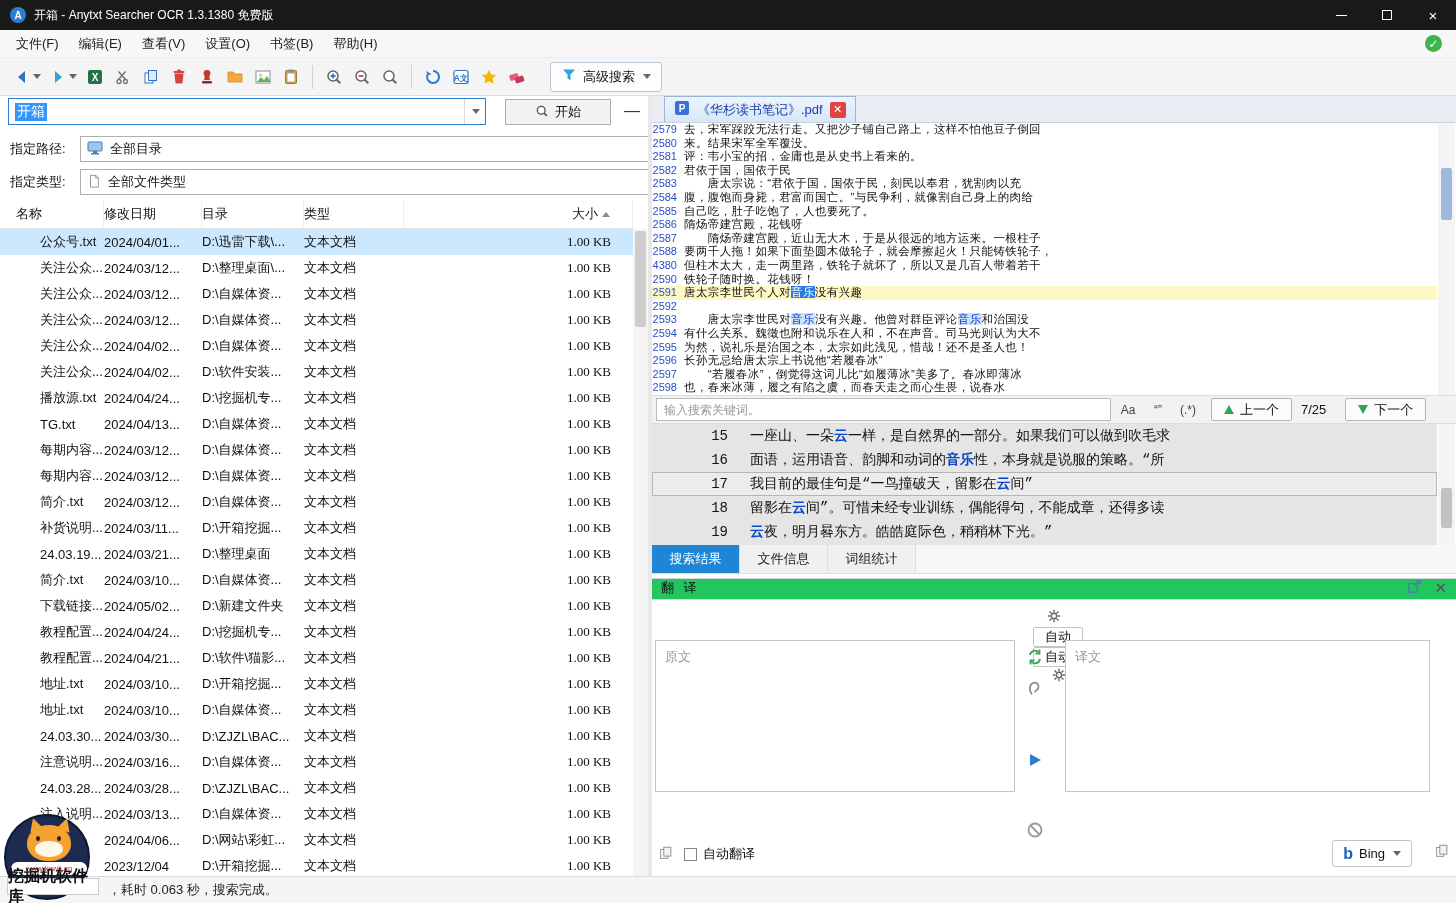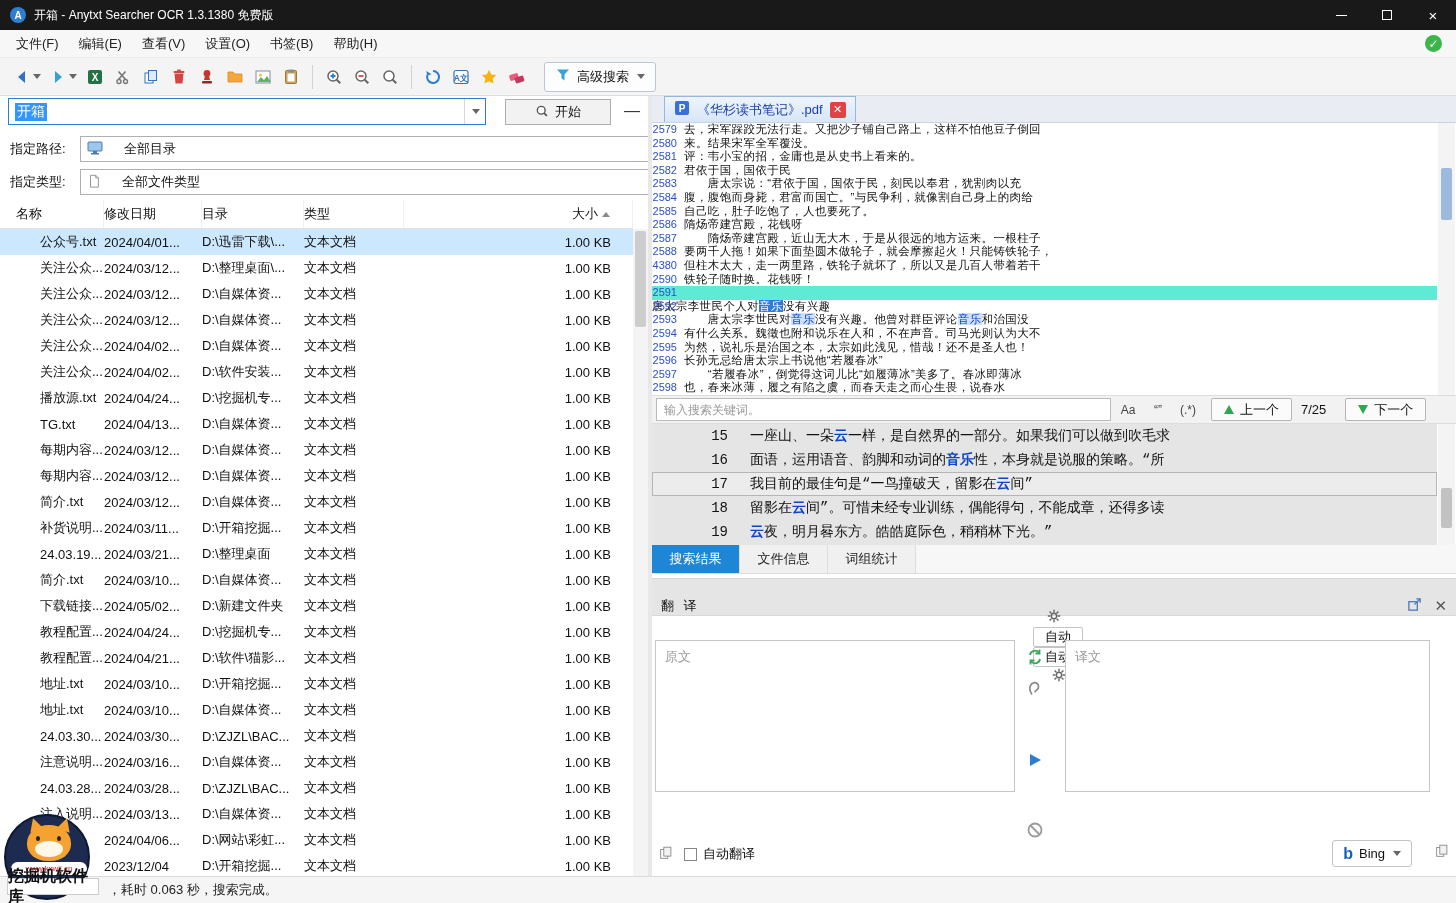--- a/index.html
+++ b/index.html
@@ -21,61 +21,61 @@
   .menubar { position:absolute; top:30px; left:0; right:0; height:28px; background:#f7f7f7; border-bottom:1px solid #ececec; display:flex; align-items:center; padding-left:6px; }
   .menu-item { padding:4px 10px; color:#222; }
   .menu-check { position:absolute; right:14px; width:17px; height:17px; border-radius:50%; background:#3cb54a; color:#fff; font-size:12px; display:flex; align-items:center; justify-content:center; }
 
   
   .toolbar { position:absolute; top:58px; left:0; right:0; height:38px; background:#f4f4f4; border-bottom:1px solid #ddd; display:flex; align-items:center; padding-left:10px; gap:2px; }
   .tb-btn { height:30px; min-width:26px; display:flex; align-items:center; justify-content:center; padding:0 3px; border-radius:3px; }
   .tb-btn svg { display:block; }
   .caret-down { width:0; height:0; border-left:4px solid transparent; border-right:4px solid transparent; border-top:5px solid #666; display:inline-block; margin-left:2px; }
   .tb-sep { width:1px; height:24px; background:#d2d2d2; margin:0 6px; }
-  .adv-btn { display:flex; align-items:center; gap:6px; border:1px solid #b8c6d8; background:#fdfdfd; border-radius:3px; height:30px; padding:0 10px; margin-left:12px; }
+  .adv-btn { display:flex; align-items:center; gap:6px; border:1px solid #b8c6d8; background:#fdfdfd; border-radius:3px; height:30px; padding:0 10px; margin-left:18px; }
 
   
   .left-panel { position:absolute; top:96px; left:0; width:648px; bottom:27px; background:#fff; }
   .search-combo { position:absolute; top:2px; left:8px; width:478px; height:27px; border:1px solid #2d7dd2; background:#fff; display:flex; align-items:center; }
   .search-term { margin-left:6px; background:#3297fd; color:#fff; padding:0 2px; font-size:14px; }
   .combo-arrow-box { margin-left:auto; width:21px; align-self:stretch; border-left:1px solid #d8d8d8; display:flex; align-items:center; justify-content:center; }
   .start-btn { position:absolute; top:3px; left:505px; width:106px; height:26px; border:1px solid #adadad; background:#f2f2f2; display:flex; align-items:center; justify-content:center; gap:6px; }
   .collapse-btn { position:absolute; top:3px; left:620px; width:24px; height:24px; display:flex; align-items:center; justify-content:center; font-size:16px; color:#333; }
   .filter-label { position:absolute; left:10px; color:#111; }
-  .filter-combo { position:absolute; left:80px; width:606px; height:26px; border:1px solid #b0b0b0; background:#fff; display:flex; align-items:center; padding-left:6px; gap:21px; }
+  .filter-combo { position:absolute; left:80px; width:606px; height:26px; border:1px solid #b0b0b0; background:#fff; display:flex; align-items:center; padding-left:6px; gap:7px; }
   .filter-combo .caret-down { position:absolute; right:7px; }
 
   .table-header { position:absolute; top:104px; left:0; width:633px; height:29px; background:#fff; border-bottom:1px solid #e3e3e3; display:flex; align-items:center; }
   .h-cell { overflow:hidden; white-space:nowrap; border-right:1px solid #f0f0f0; height:100%; display:flex; align-items:center; }
   .c-name { width:104px; padding-left:16px; }
   .c-date { width:98px; }
   .c-dir  { width:102px; }
   .c-type { width:100px; }
   .c-size { flex:1; justify-content:flex-end; text-align:right; padding-right:22px; }
   .sort-arrow { width:0; height:0; border-left:4px solid transparent; border-right:4px solid transparent; border-bottom:5px solid #8a8a8a; margin-left:4px; }
   .table-body { position:absolute; top:133px; left:0; width:633px; bottom:0; overflow:hidden; }
   .t-row { display:flex; height:26px; align-items:center; }
   .t-row.selected { background:#cce8ff; }
   .t-cell { overflow:hidden; white-space:nowrap; }
   .t-cell.c-name { padding-left:40px; }
-  .t-cell.c-size { text-align:right; padding-right:22px; }
+  .t-cell.c-size { text-align:right; padding-right:22px;font-family:Liberation Serif, serif; }
   .lscroll { position:absolute; top:133px; bottom:0; left:633px; width:15px; background:#f4f4f4; }
   .lscroll .thumb { position:absolute; top:2px; left:2px; width:11px; height:96px; background:#cdcdcd; border-radius:2px; }
 
   .splitter { position:absolute; top:96px; left:648px; width:4px; bottom:27px; background:#e8e8e8; }
 
   
   .right-panel { position:absolute; top:96px; left:652px; width:804px; bottom:27px; background:#fff; }
   .doc-tabbar { position:absolute; top:0; left:0; right:0; height:27px; background:#e9edf3; border-bottom:1px solid #c9d4e2; display:flex; align-items:flex-end; padding-left:12px; }
   .doc-tab { height:26px; display:flex; align-items:center; gap:7px; background:linear-gradient(#eef4fc,#d7e6f8); border:1px solid #9ab6d6; border-bottom:none; padding:0 9px; color:#1a3faa; }
   .tab-close { width:16px; height:16px; background:#e04343; color:#fff; font-size:11px; display:flex; align-items:center; justify-content:center; border-radius:2px; }
 
   .viewer { position:absolute; top:27px; left:0; width:785px; height:272px; background:#fff; overflow:hidden; font-size:11.5px; }
   .v-line { display:flex; height:13.6px; line-height:13.6px; white-space:nowrap; }
-  .v-line.cur { background:#5eead4;flex-direction:column; }
+  .v-line.cur { background:#fef9c3; }
   .v-num { width:32px; flex:none; text-align:right; padding-right:7px; color:#2b50c8; font-size:11px; }
   .v-text { color:#111; letter-spacing:0.4px; }
   .viewer .hl-match { color:#0b45c8; background:#cfe0ff; }
   .viewer .hl-sel { color:#fff; background:#2f7bdc; }
   .vscroll { position:absolute; top:27px; left:786px; width:17px; height:272px; background:#f4f4f4; }
   .vscroll .thumb { position:absolute; top:45px; left:3px; width:11px; height:52px; background:#9db9dc; border-radius:2px; }
 
   .finder { position:absolute; top:299px; left:0; right:0; height:29px; background:#f2f2f2; border-top:1px solid #ddd; border-bottom:1px solid #ddd; display:flex; align-items:center; padding:0 4px; }
   .finder-input { width:455px; height:23px; border:1px solid #bbb; background:#fff; padding:0 7px; font-size:12px; color:#333; font-family:inherit; }
   .finder-input::placeholder { color:#999; }
@@ -91,21 +91,21 @@
   .r-num { width:80px; flex:none; text-align:right; padding-right:4px; }
   .r-text { padding-left:18px; overflow:hidden; }
   .results .hl-match { color:#0b45c8; font-weight:bold; }
   .rscroll { position:absolute; top:328px; left:786px; width:17px; height:121px; background:#f4f4f4; }
   .rscroll .thumb { position:absolute; top:64px; left:3px; width:11px; height:40px; background:#c2c2c2; border-radius:2px; }
 
   .result-tabs { position:absolute; top:449px; left:0; right:0; height:29px; background:#f7f7f7; border-bottom:1px solid #ddd; display:flex; }
   .rtab { min-width:88px; display:flex; align-items:center; justify-content:center; border-right:1px solid #ddd; background:#f0f0f0; color:#222; }
   .rtab.active { background:#1f86d6; color:#fff; }
 
-  .trans-header { position:absolute; top:482px; left:0; right:0; height:38px; background:#e5e5e5; border-top:1px solid #d8d8d8; border-bottom:1px solid #d8d8d8; display:flex; align-items:flex-end; padding:0 9px; }
+  .trans-header { position:absolute; top:482px; left:0; right:0; height:22px; background:#22c55e; border-top:1px solid #d8d8d8; border-bottom:1px solid #d8d8d8; display:flex; align-items:flex-start; padding:0 9px; }
   .trans-title { letter-spacing:3px; }
   .trans-header .spacer { flex:1; }
   .trans-close { color:#555; font-size:15px; margin-left:12px; }
   .trans-controls { position:absolute; top:512px; left:0; right:0; height:26px; display:flex; align-items:center; padding:0 8px;flex-direction:column; }
   .auto-btn { border:1px solid #c4c4c4; background:#fff; height:24px; padding:0 11px; border-radius:2px; margin-left:8px; display:flex; align-items:center; }
   .trans-controls .spacer { flex:1; }
   .txt-area { position:absolute; height:152px; border:1px solid #c6c6c6; background:#fff; padding:7px 9px; color:#9a9a9a; }
   .src-area { top:544px; left:3px; width:360px; }
   .dst-area { top:544px; left:413px; width:365px; }
   .mid-icon { position:absolute; left:374px; width:20px; height:20px; }

